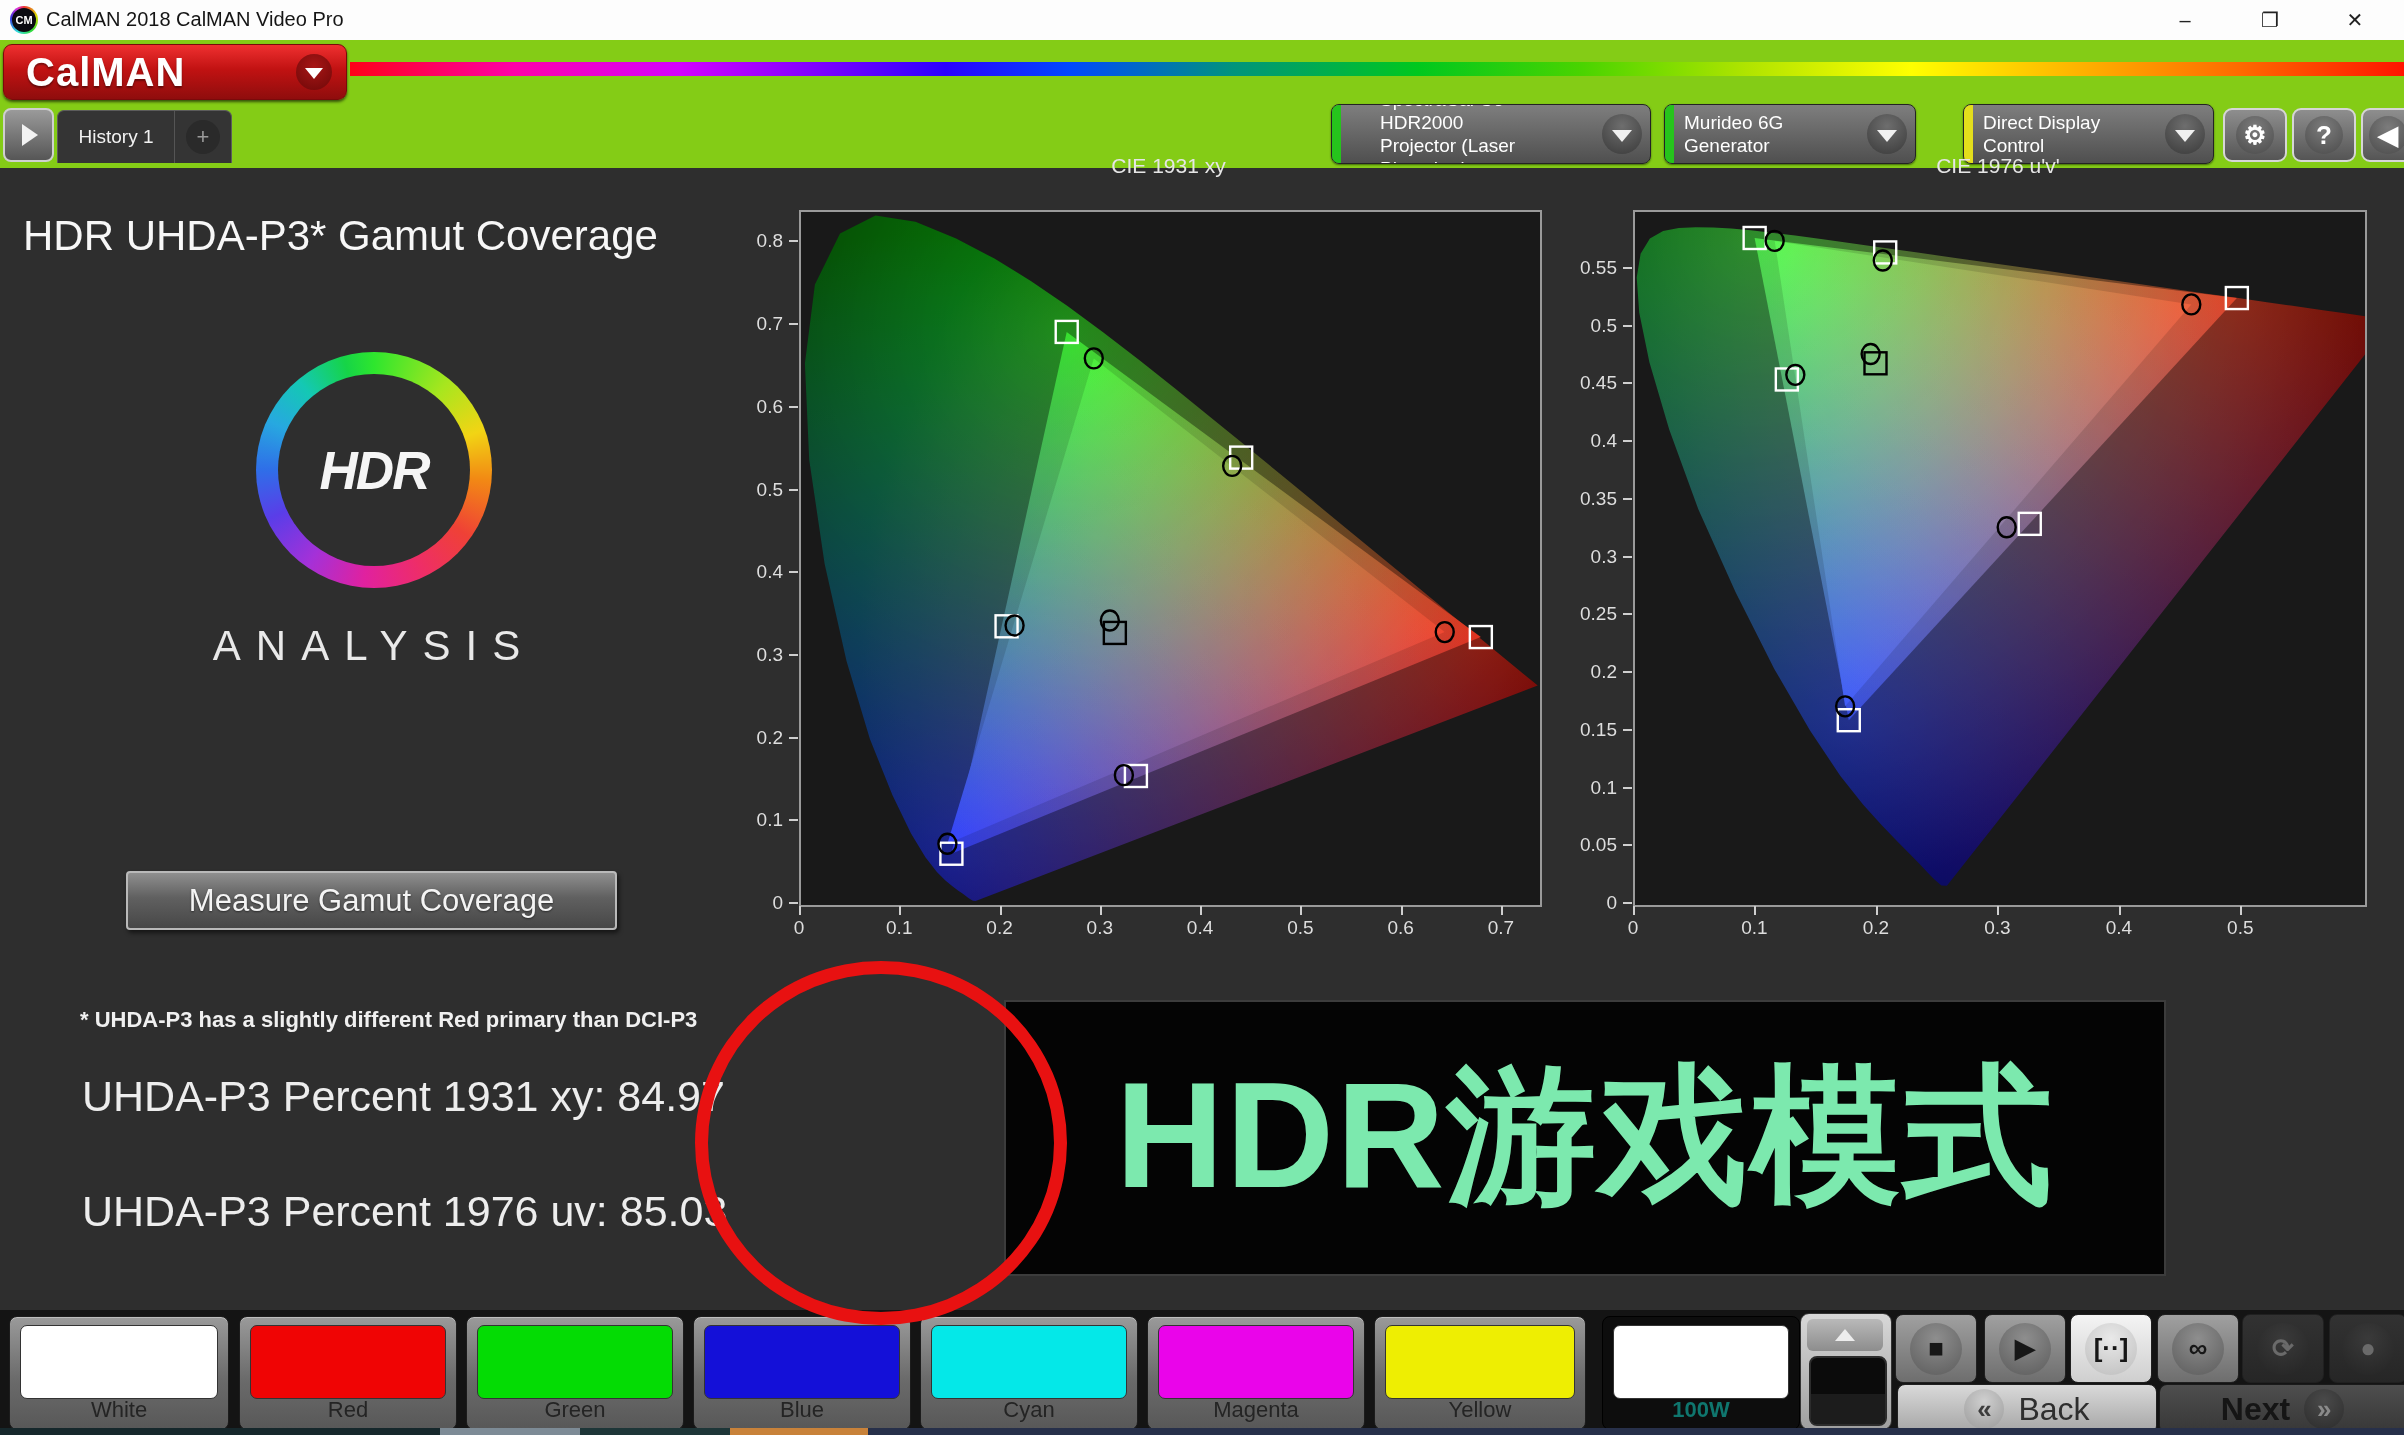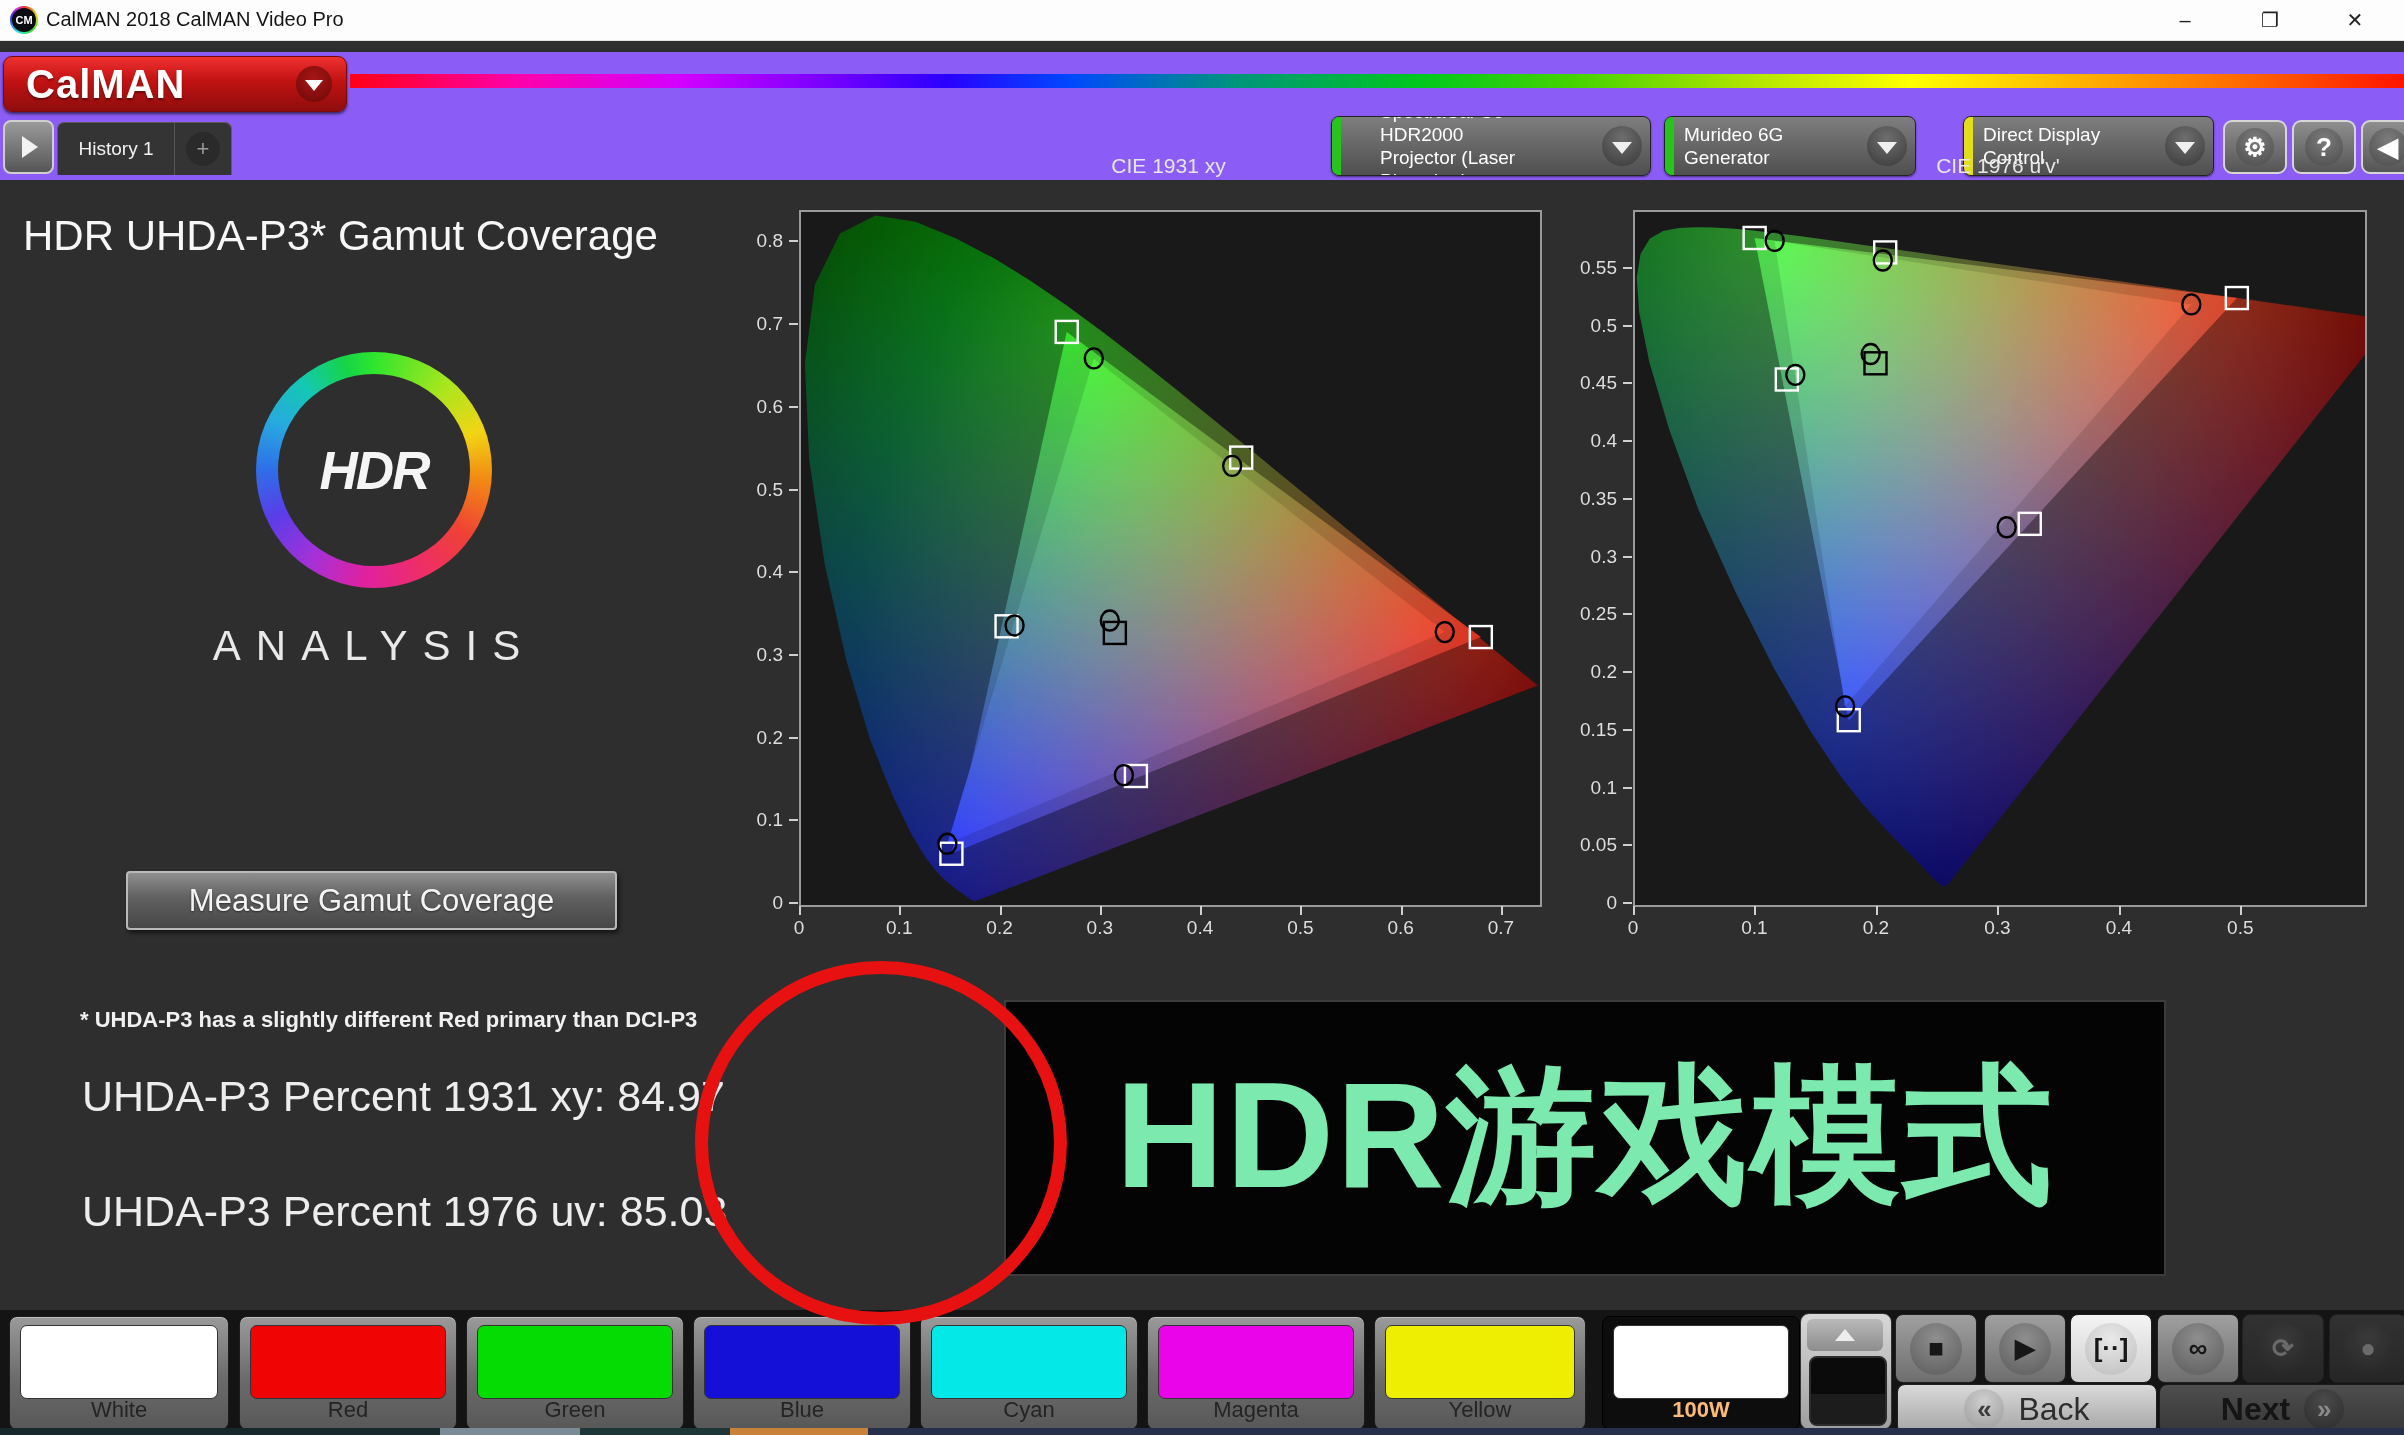--- a/index.html
+++ b/index.html
@@ -12,21 +12,21 @@
   .cm-logo{left:10px;top:6px;width:28px;height:28px;border-radius:50%;
      background:conic-gradient(#e33 0deg,#dd0 70deg,#3d3 140deg,#3dd 210deg,#33d 280deg,#d3d 330deg,#e33 360deg);
      display:flex;align-items:center;justify-content:center;}
   .cm-logo-inner{width:24px;height:24px;border-radius:50%;background:#0b0b12;color:#fff;
      font-size:11px;font-weight:bold;display:flex;align-items:center;justify-content:center;}
   .win-title{left:46px;top:8px;font-size:20px;color:#151515;}
   .winbtn{top:4px;width:46px;height:32px;display:flex;align-items:center;justify-content:center;
      font-size:20px;color:#222;cursor:default;}
 
   
-  .headerbar{left:0;top:40px;width:2404px;height:128px;background:#8b5cf6;margin-top:12px;}
+  .headerbar{left:0;top:40px;width:2404px;height:128px;background:#84cc16;}
   .calman-logo{left:3px;top:4px;width:342px;height:54px;border-radius:9px;
      background:linear-gradient(#ef3030,#c11212 45%,#8f0d0d);border:1px solid #7a0a0a;
      box-shadow:0 2px 3px rgba(0,0,0,.6);display:flex;align-items:center;}
   .calman-text{margin-left:22px;font-size:40px;font-weight:bold;color:#fff;letter-spacing:1px;
      text-shadow:0 2px 2px rgba(0,0,0,.4);}
   .calman-dd{position:absolute;right:14px;top:9px;width:36px;height:36px;border-radius:50%;
      background:radial-gradient(circle at 50% 35%,#a81616,#6e0808);display:flex;align-items:center;justify-content:center;}
   .calman-dd:after{content:"";width:0;height:0;border-left:9px solid transparent;border-right:9px solid transparent;
      border-top:11px solid #fff;margin-top:3px;}
   .rainbow{left:350px;top:22px;width:2054px;height:14px;
@@ -89,21 +89,21 @@
   .tick-label{font-size:19px;color:#dedede;}
   .tickmark{background:#cfcfcf;}
 
   
   .bottombar{left:0;top:1310px;width:2404px;height:118px;background:#141414;}
   .patbtn{top:1316px;height:112px;border-radius:8px;border:1px solid #1c1c1c;
      background:linear-gradient(#9a9a9a,#6b6b6b 55%,#585858);box-shadow:inset 0 1px 0 rgba(255,255,255,.35);}
   .patbtn.sel{background:#0d0d0d;box-shadow:none;border:1px solid #000;}
   .patswatch{position:absolute;left:10px;right:10px;top:8px;height:72px;border-radius:7px;border:1px solid #333;}
   .patlabel{position:absolute;left:0;right:0;bottom:6px;text-align:center;font-size:22px;color:#242424;}
-  .patbtn.sel .patlabel{color:#fdba74;font-weight:bold;}
+  .patbtn.sel .patlabel{color:#0f766e;font-weight:bold;}
 
   .pwgroup{left:1800px;top:1313px;width:90px;height:115px;border-radius:9px;
      background:linear-gradient(#d8d8d8,#9f9f9f);border:1px solid #333;}
   .pwup{position:absolute;left:6px;top:5px;width:76px;height:32px;border-radius:6px;
      background:linear-gradient(#b9b9b9,#8d8d8d);display:flex;align-items:center;justify-content:center;}
   .pwup:after{content:"";width:0;height:0;border-left:10px solid transparent;border-right:10px solid transparent;
      border-bottom:12px solid #ededed;}
   .pwscreen{position:absolute;left:8px;top:42px;width:74px;height:66px;border-radius:8px;background:#0b0b0b;
      border:2px solid #2c2c2c;overflow:hidden;}
   .pwscreen-bottom{position:absolute;left:0;right:0;bottom:0;height:45%;background:#1c1c1c;}

